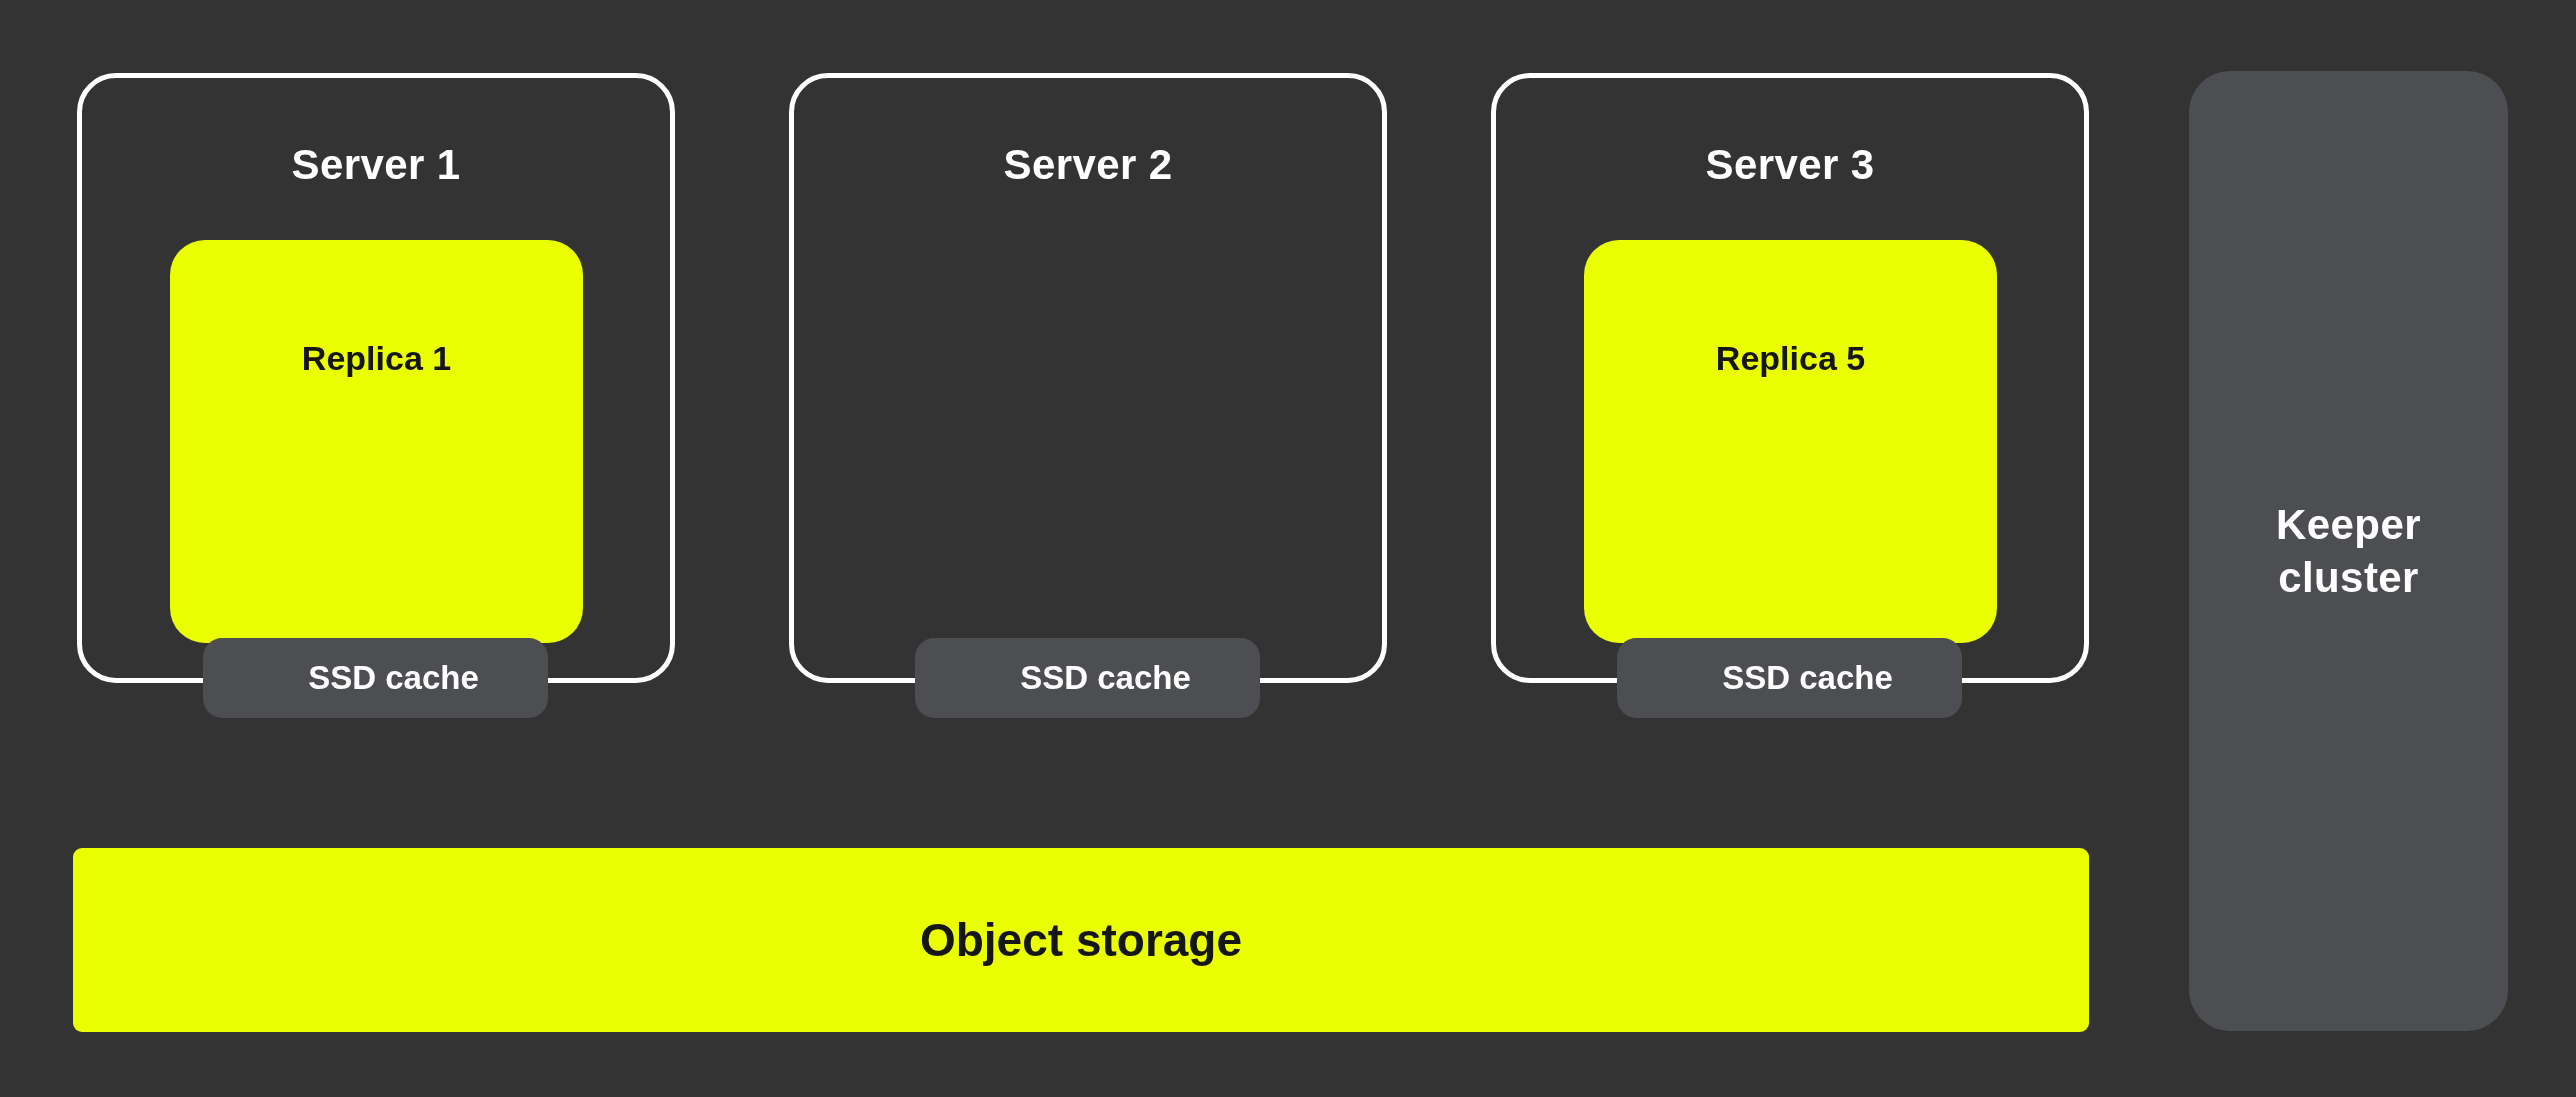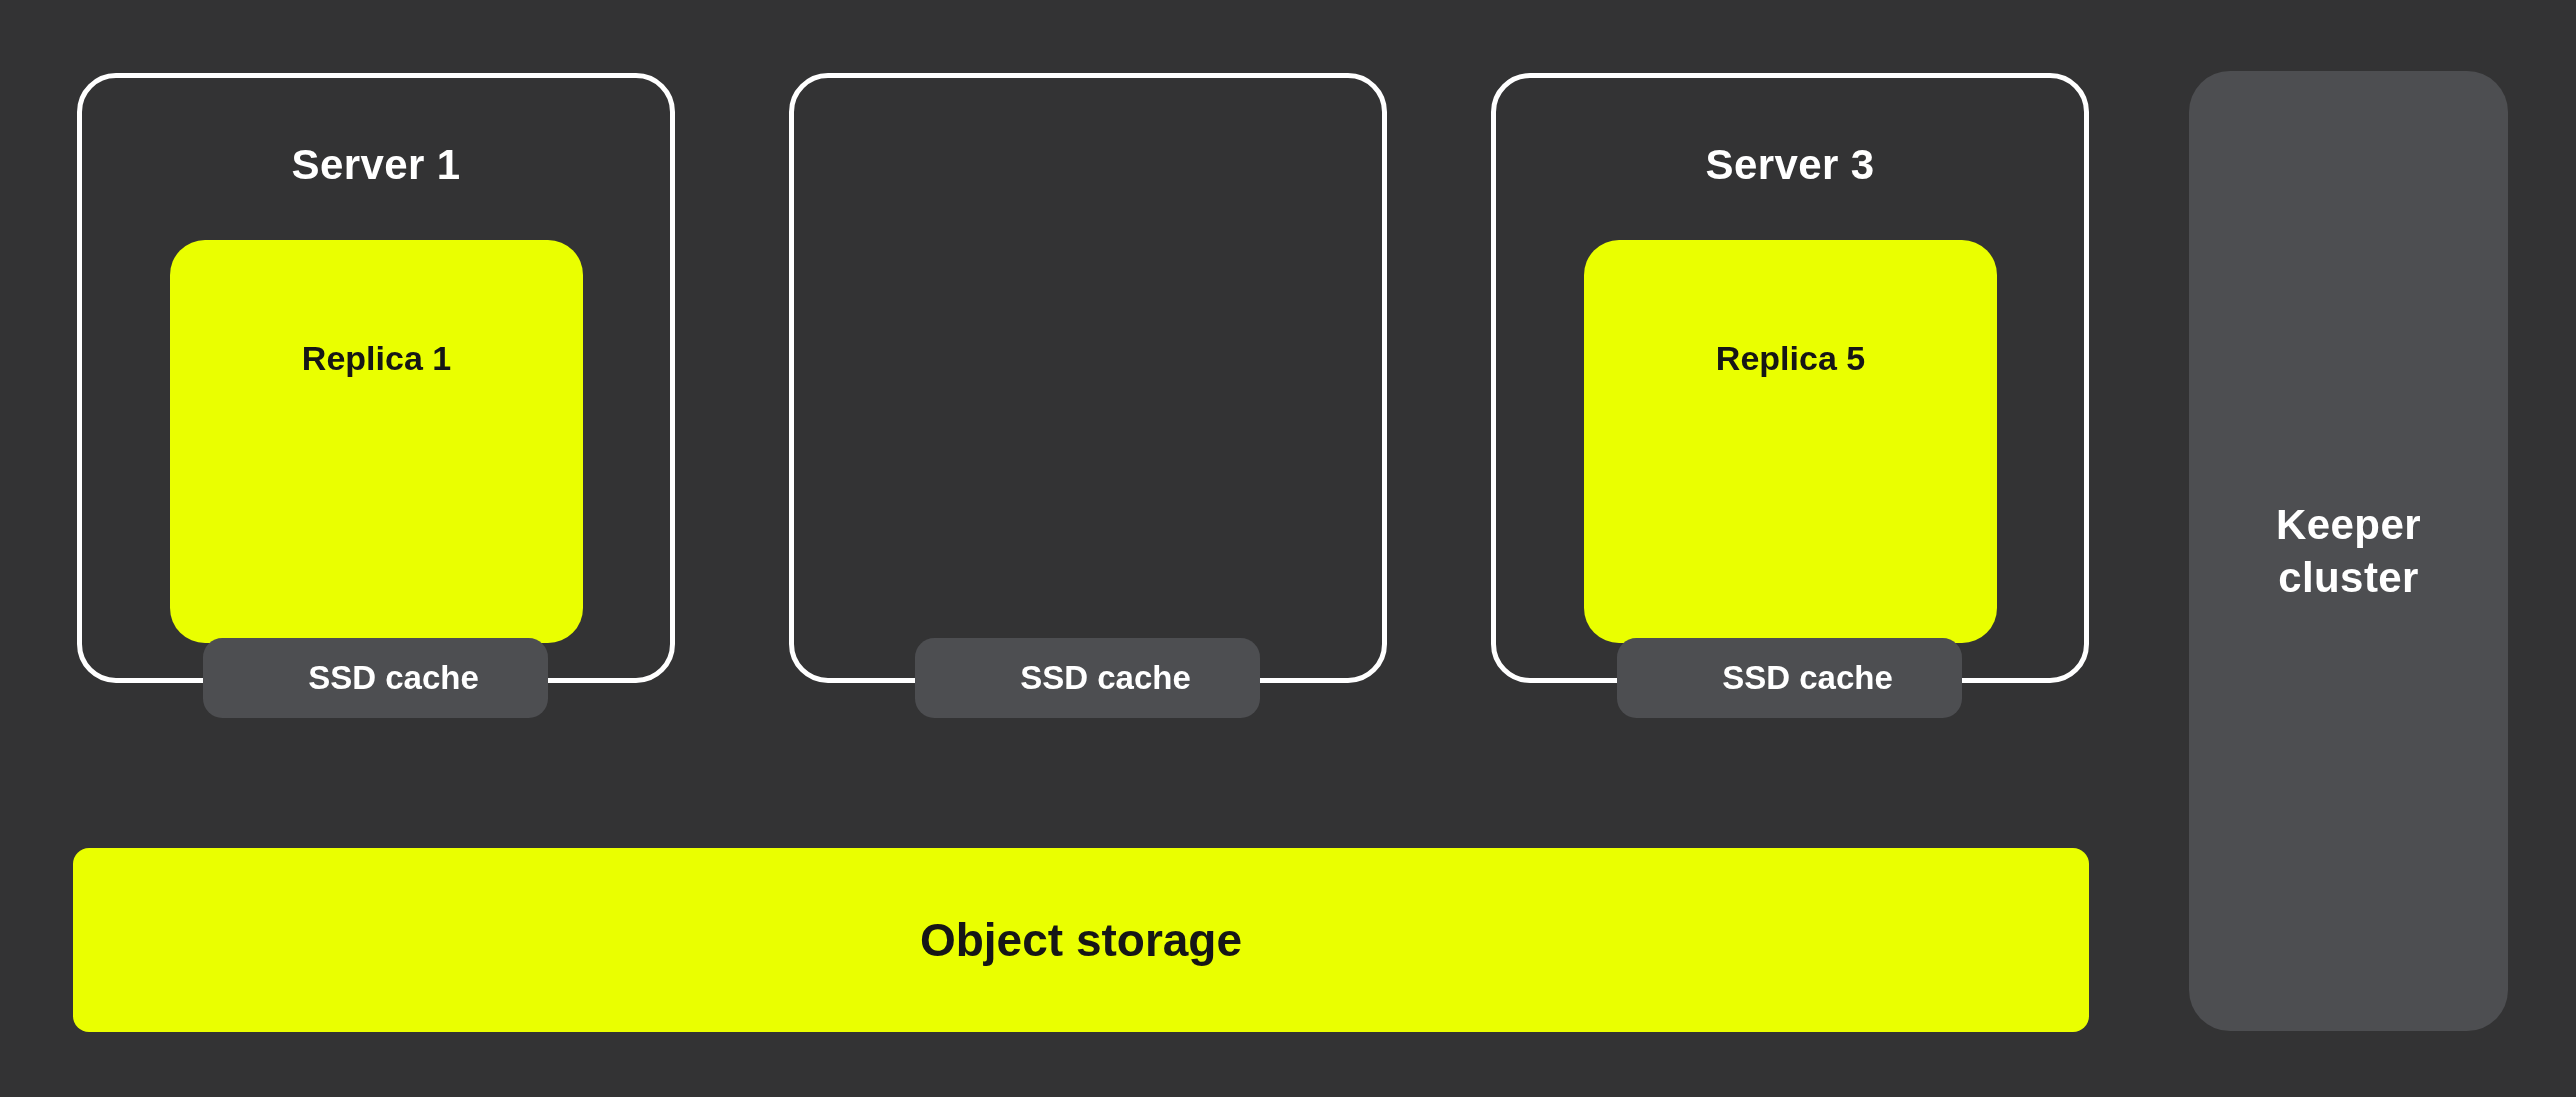--- a/index.html
+++ b/index.html
@@ -79,21 +79,21 @@
     text-align:center;
     white-space:pre-line;
     letter-spacing:0.4px;
   }
   
   .objstore{
     position:absolute;
     left:73px;top:848px;
     width:2016px;height:184px;
     background:var(--accent-yellow);
-    border-radius:16px;
+    border-radius:9px;
     display:flex;align-items:center;justify-content:center;
   }
   .objstore-label{
     color:var(--text-dark);
     font-size:46px;font-weight:700;
     text-align:center;
   }
 </style>
 </head>
 <body>
@@ -102,20 +102,21 @@
 
   <div class="server server-1">
     <div class="server-title">Server 1</div>
     <div class="replica">
       <div class="replica-title">Replica 1</div>
     </div>
     <div class="ssd">SSD cache</div>
   </div>
 
   <div class="server server-2">
+    <div class="server-title">Server 2</div>
     <div class="ssd">SSD cache</div>
   </div>
 
   <div class="server server-3">
     <div class="server-title">Server 3</div>
     <div class="replica">
       <div class="replica-title">Replica 5</div>
     </div>
     <div class="ssd">SSD cache</div>
   </div>

